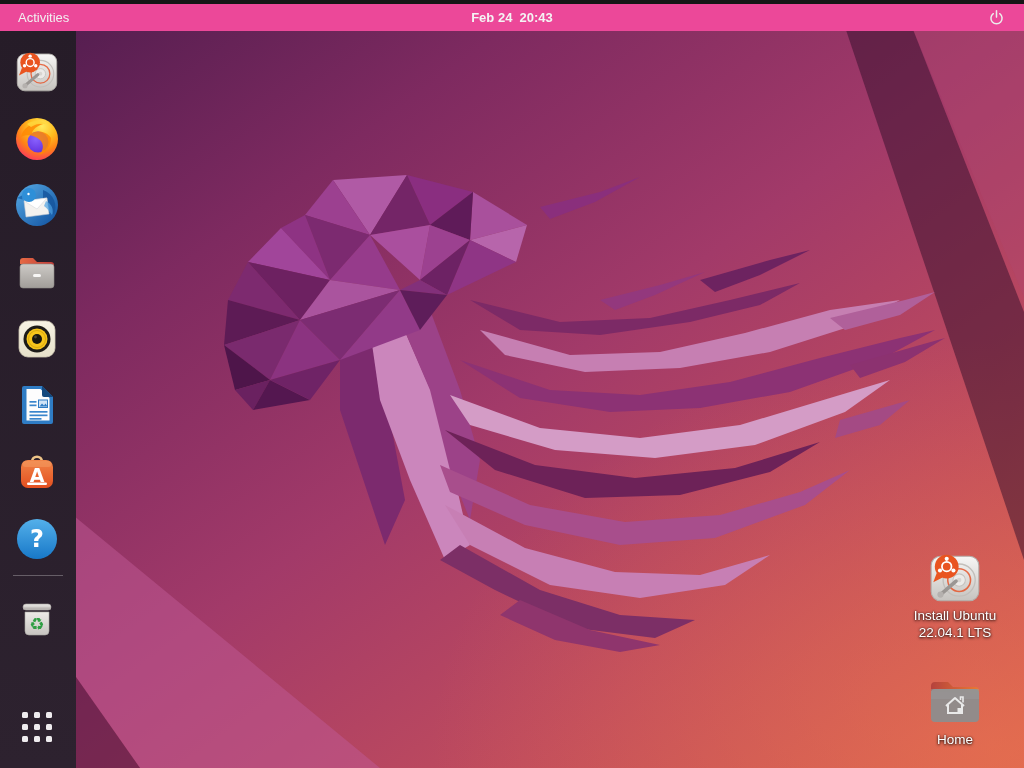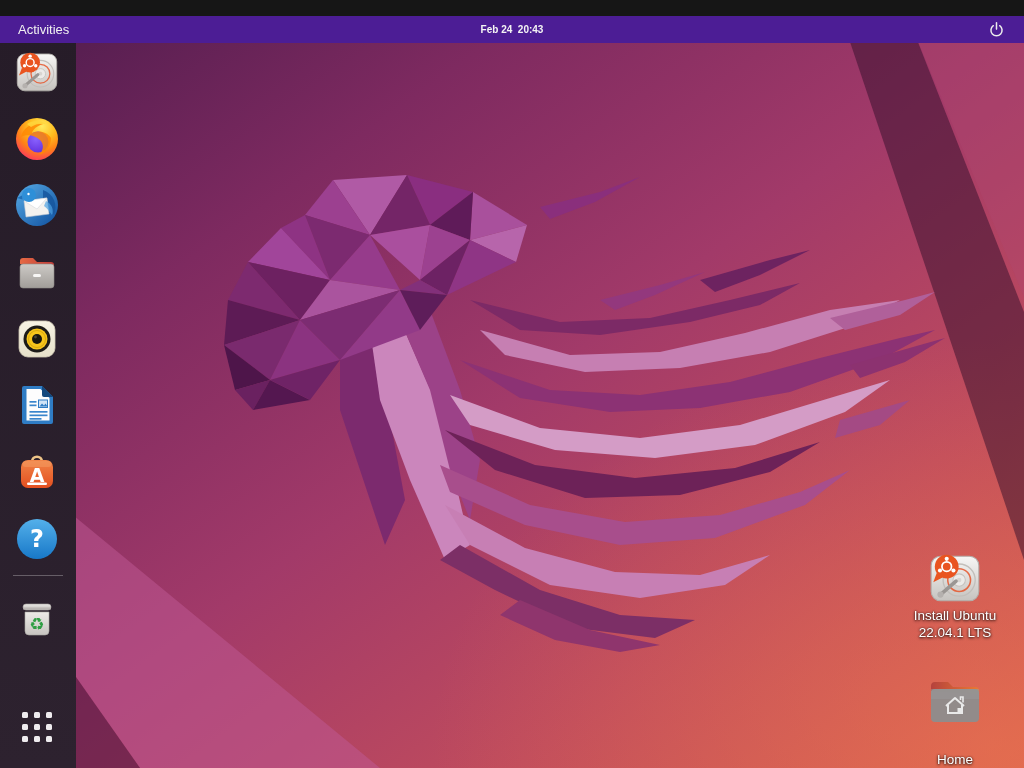--- a/index.html
+++ b/index.html
@@ -4,30 +4,30 @@
 <style>
   html,body{margin:0;padding:0;}
   body{
     width:1024px;height:768px;overflow:hidden;position:relative;
     font-family:"Liberation Sans","DejaVu Sans",sans-serif;
     background:#161616;
     -webkit-font-smoothing:antialiased;
   }
   
   .top-bar{
-    position:absolute;top:16px;left:0;width:1024px;height:27px;
-    background:#4c1d95;display:flex;align-items:center;z-index:30;
+    position:absolute;top:4px;left:0;width:1024px;height:27px;
+    background:#ec4899;display:flex;align-items:center;z-index:30;
   }
   .activities{
     margin-left:8px;padding:2px 10px;background:transparent;border:0;
     color:#f1f1f1;font-size:13px;font-family:inherit;border-radius:12px;cursor:pointer;
   }
   .clock{
     position:absolute;left:50%;transform:translateX(-50%);
-    background:transparent;border:0;color:#f4f4f4;font-size:10px;font-weight:600;
+    background:transparent;border:0;color:#f4f4f4;font-size:13px;font-weight:600;
     font-family:inherit;white-space:pre;padding:2px 10px;border-radius:12px;cursor:pointer;
   }
   .status-area{
     margin-left:auto;margin-right:10px;background:transparent;border:0;
     padding:2px 9px;border-radius:12px;cursor:pointer;display:flex;align-items:center;
   }
   
   .desktop{position:absolute;top:27px;left:0;width:1024px;height:741px;z-index:1;}
   .desktop svg.wp{position:absolute;top:0;left:0;width:100%;height:100%;display:block;}
   
@@ -55,21 +55,21 @@
     position:absolute;width:120px;text-align:center;cursor:pointer;z-index:10;
   }
   .desktop-icon .di-img{display:block;margin:0 auto;}
   .di-label{
     color:#fff;font-size:13.5px;line-height:17px;
     text-shadow:0 1px 3px rgba(0,0,0,.85), 0 0 2px rgba(0,0,0,.6);
   }
   .di-label span{display:block;}
   #icon-install{top:522px;left:895px;}
   #icon-home{top:648px;left:895px;}
-  #icon-home .di-label{margin-top:24px;}
+  #icon-home .di-label{margin-top:4px;}
 </style>
 </head>
 <body>
 
 <svg width="0" height="0" style="position:absolute" aria-hidden="true">
   <defs>
     <linearGradient id="gGray" x1="0" y1="0" x2="0" y2="1">
       <stop offset="0" stop-color="#f7f6f5"></stop>
         <stop offset="1" stop-color="#c6c3bf"></stop>
     </linearGradient>

